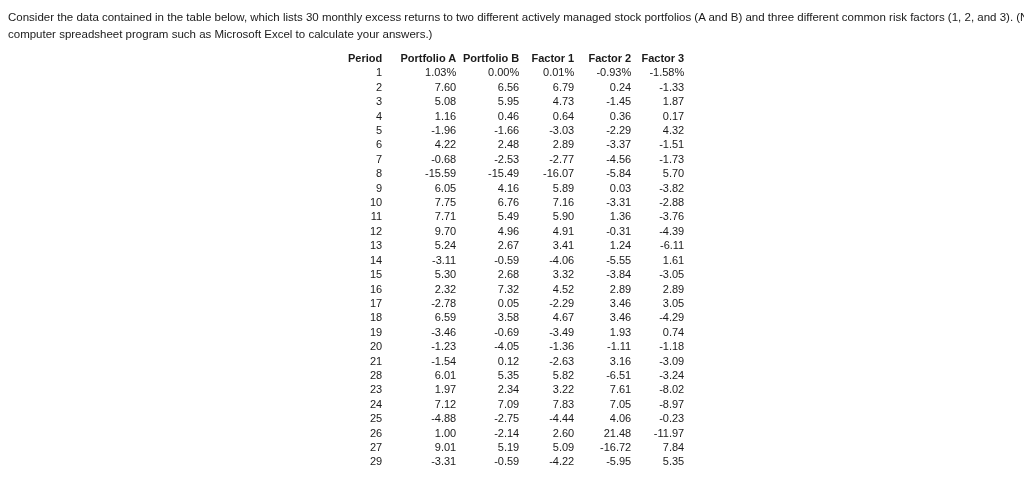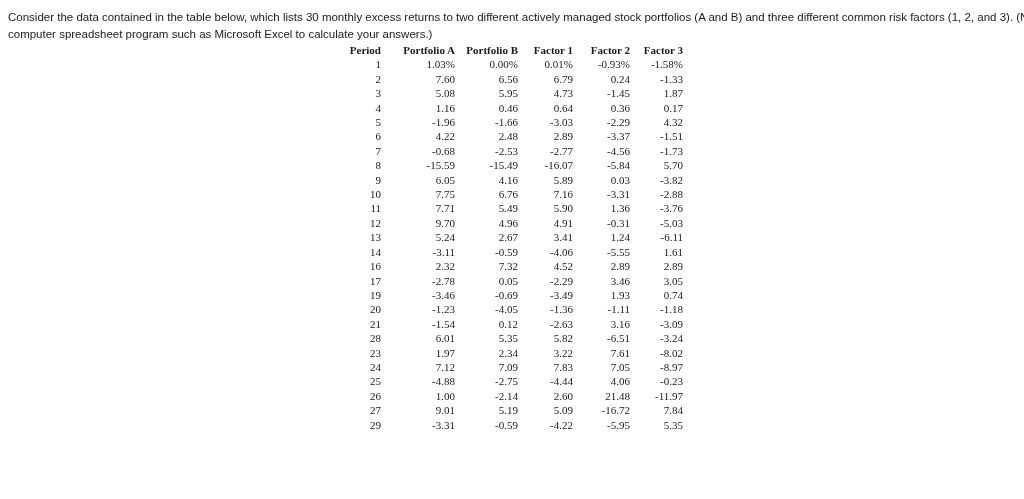--- a/index.html
+++ b/index.html
@@ -17,22 +17,22 @@
   }
   .intro-line {
     font-size: 11.5px;
     line-height: 17px;
     white-space: nowrap;
     color: #1a1a1a;
   }
   table.data-table {
     border-collapse: collapse;
     margin-left: 340px;
+    margin-top: 8px;
     table-layout: fixed;
-    font-family: Liberation Serif, serif;
   }
   table.data-table th,
   table.data-table td {
     font-size: 11px;
     height: 14.4px;
     line-height: 14.4px;
     padding: 0;
     text-align: right;
     white-space: nowrap;
   }
@@ -150,55 +150,71 @@
           <td>5.90</td>
           <td>1.36</td>
           <td>-3.76</td>
         </tr>
         <tr>
           <td>12</td>
           <td>9.70</td>
           <td>4.96</td>
           <td>4.91</td>
           <td>-0.31</td>
-          <td>-5.03</td>
+          <td>-4.39</td>
         </tr>
         <tr>
           <td>13</td>
           <td>5.24</td>
           <td>2.67</td>
           <td>3.41</td>
           <td>1.24</td>
           <td>-6.11</td>
         </tr>
         <tr>
           <td>14</td>
           <td>-3.11</td>
           <td>-0.59</td>
           <td>-4.06</td>
           <td>-5.55</td>
           <td>1.61</td>
         </tr>
         <tr>
+          <td>15</td>
+          <td>5.30</td>
+          <td>2.68</td>
+          <td>3.32</td>
+          <td>-3.84</td>
+          <td>-3.05</td>
+        </tr>
+        <tr>
           <td>16</td>
           <td>2.32</td>
           <td>7.32</td>
           <td>4.52</td>
           <td>2.89</td>
           <td>2.89</td>
         </tr>
         <tr>
           <td>17</td>
           <td>-2.78</td>
           <td>0.05</td>
           <td>-2.29</td>
           <td>3.46</td>
           <td>3.05</td>
         </tr>
         <tr>
+          <td>18</td>
+          <td>6.59</td>
+          <td>3.58</td>
+          <td>4.67</td>
+          <td>3.46</td>
+          <td>-4.29</td>
+        </tr>
+        <tr>
           <td>19</td>
           <td>-3.46</td>
           <td>-0.69</td>
           <td>-3.49</td>
           <td>1.93</td>
           <td>0.74</td>
         </tr>
         <tr>
           <td>20</td>
           <td>-1.23</td>

